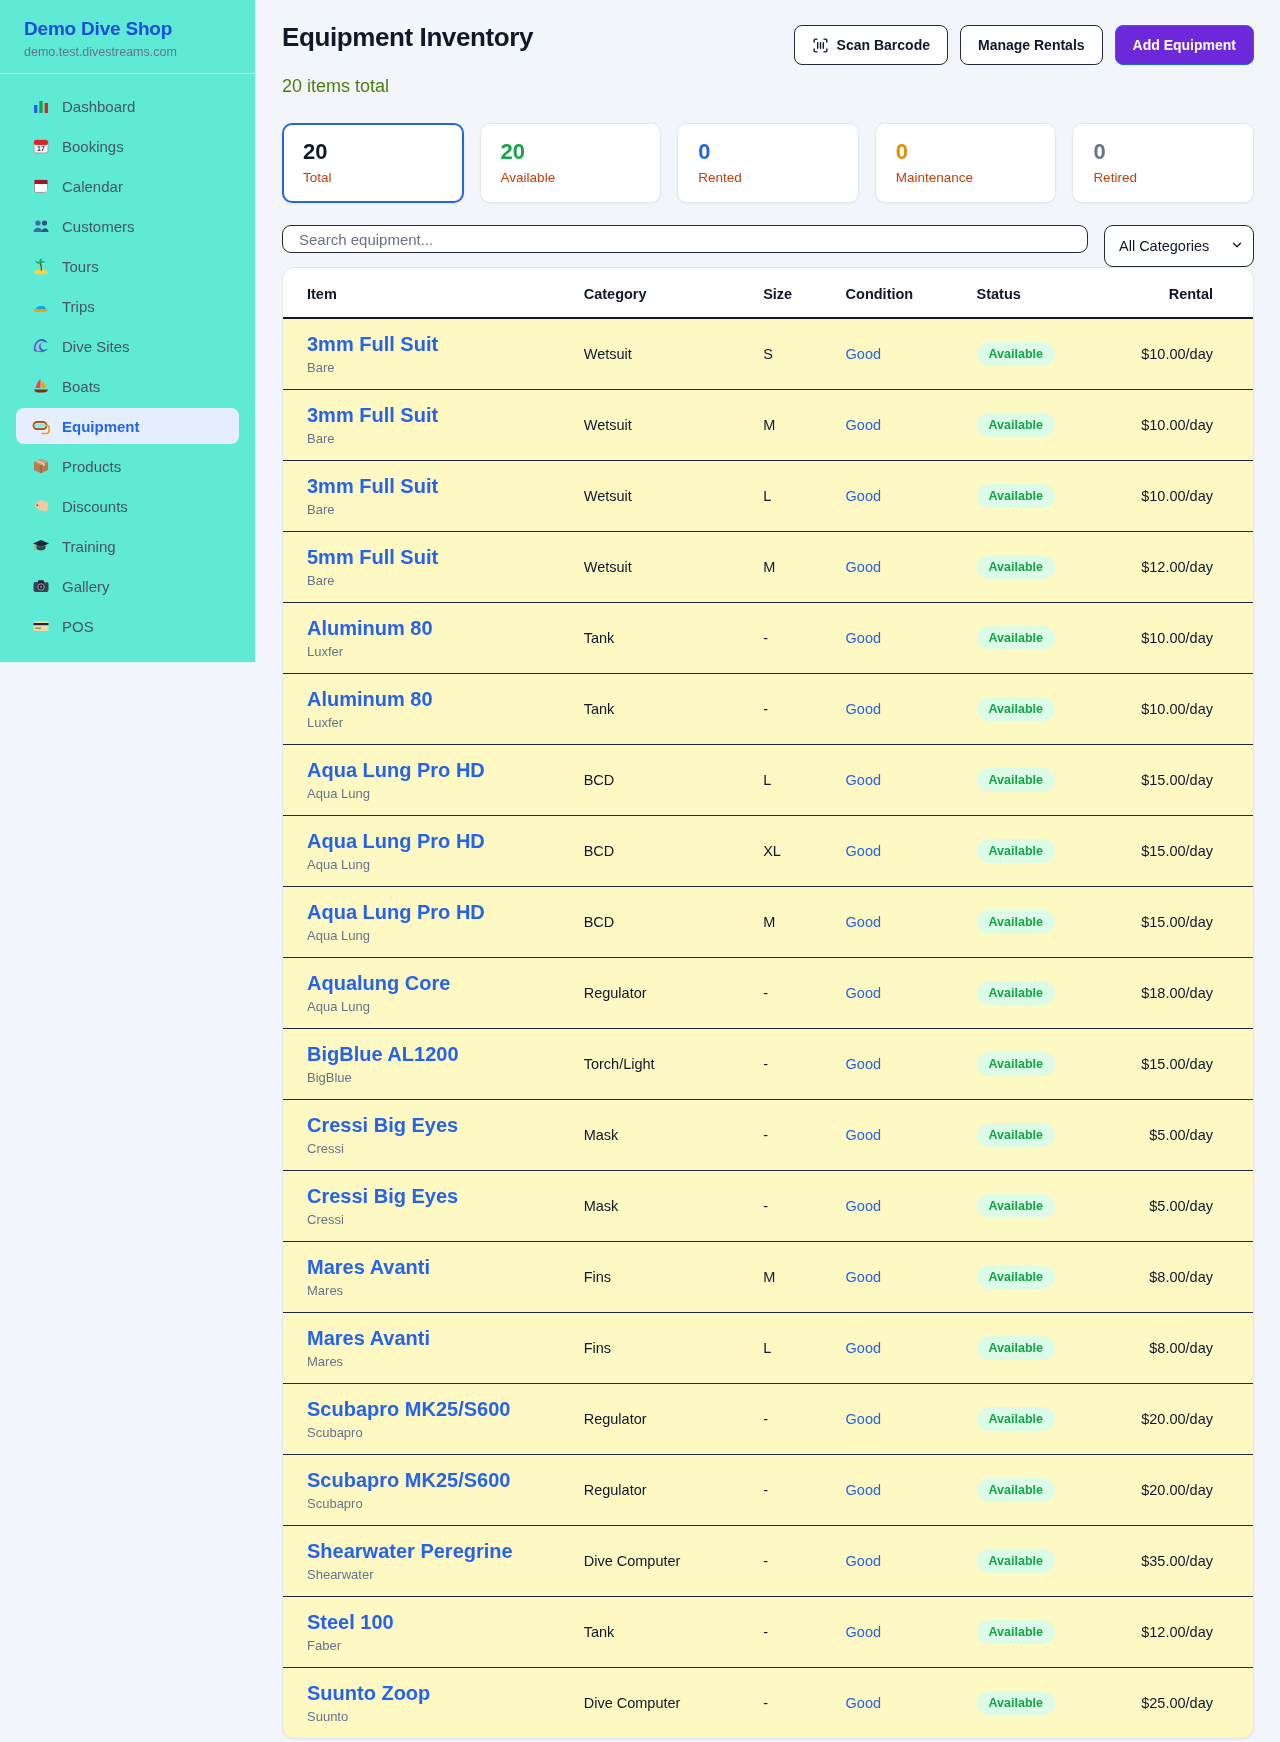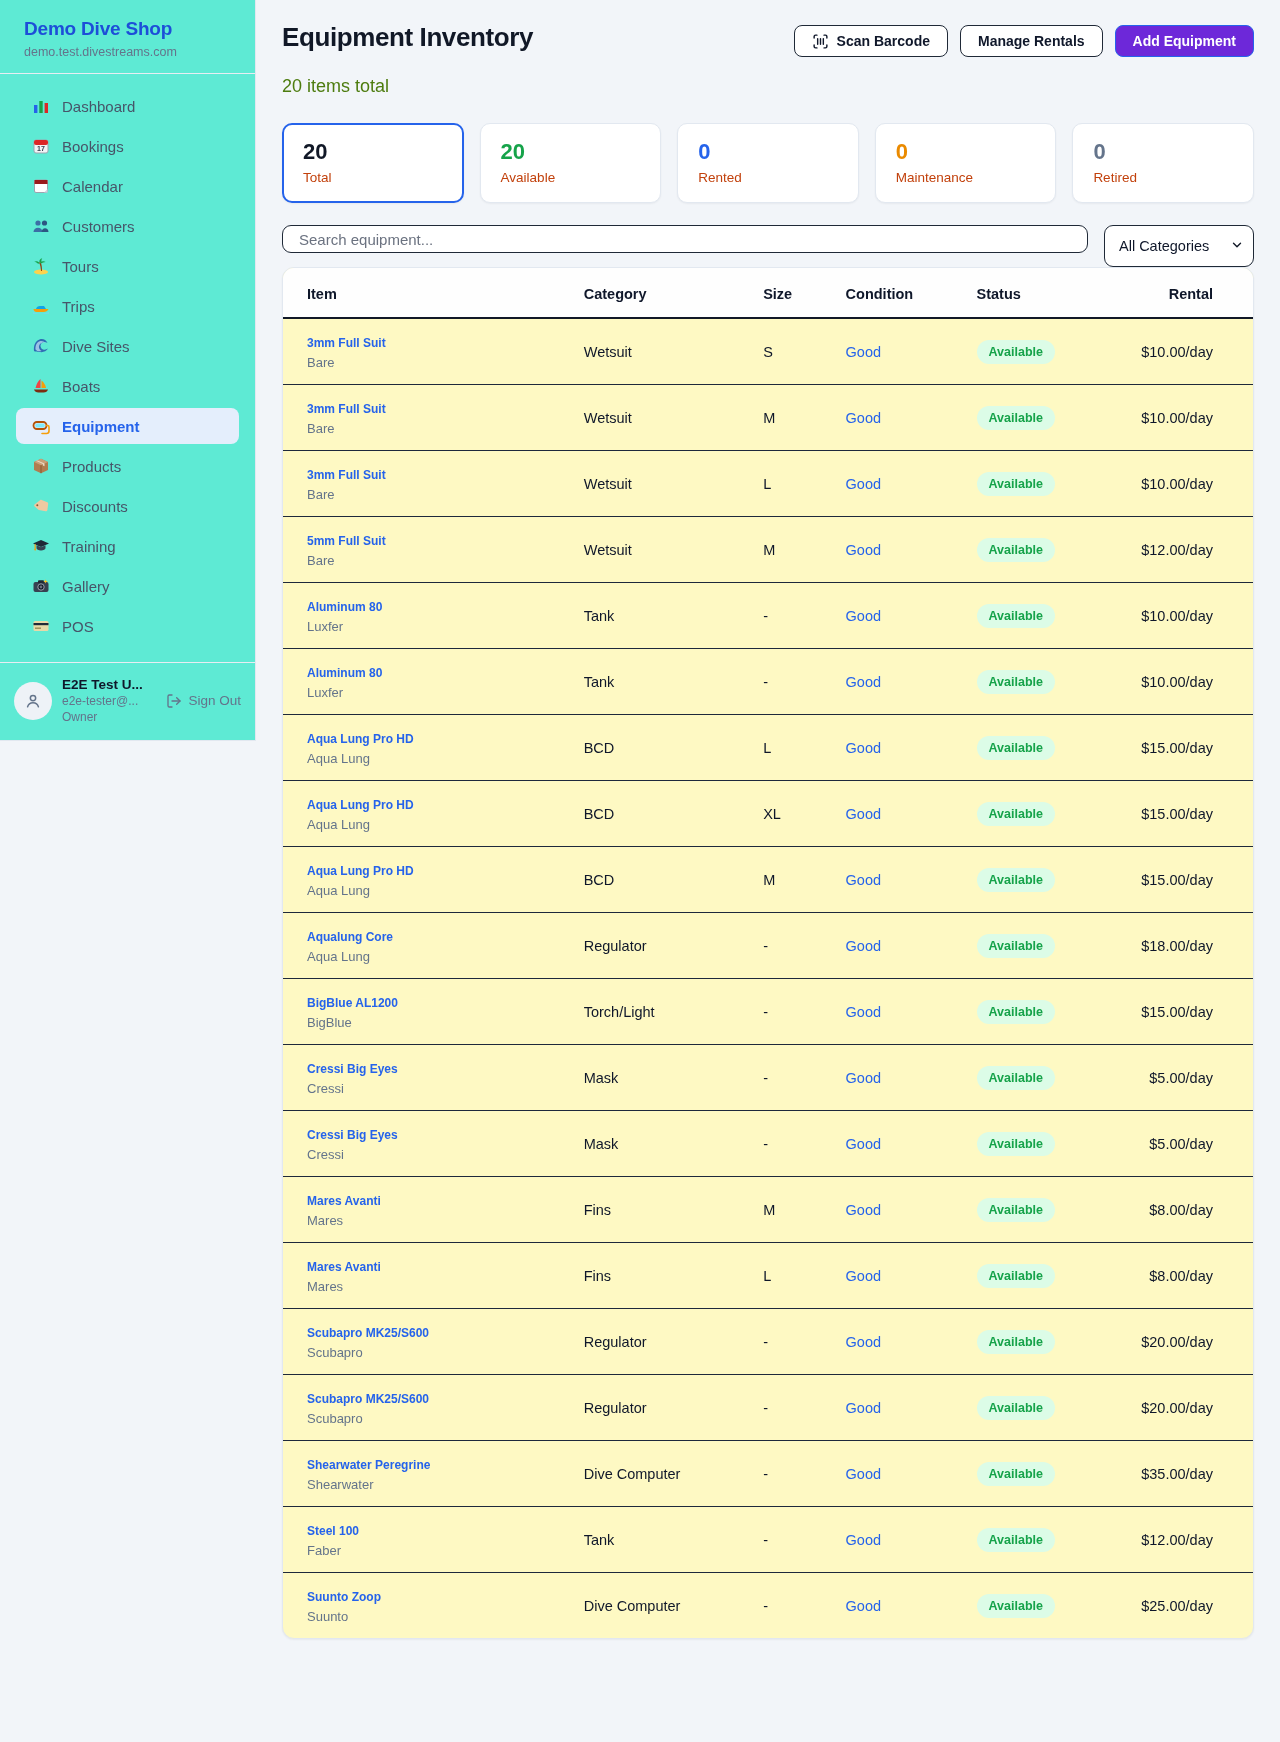--- a/index.html
+++ b/index.html
@@ -49,21 +49,21 @@
     font-family:inherit; font-size:13.5px; color:#64748b; white-space:nowrap;
   }
   
   .main { flex:1; padding:22px 26px 30px; min-width:0; }
   .page-head { display:flex; justify-content:space-between; align-items:flex-start; }
   .page-title { font-size:26px; font-weight:800; letter-spacing:-.4px; color:#111827; }
   .page-sub { font-size:18px; color:#4d7c0f; margin-top:23px; }
   .head-actions { display:flex; gap:12px; align-items:center; padding-top:3px; }
   .btn {
     display:inline-flex; align-items:center; gap:8px;
-    height:32px; padding:0 17px; border-radius:8px;
+    height:40px; padding:0 17px; border-radius:8px;
     font-family:inherit; font-size:14px; font-weight:600; cursor:pointer;
   }
   .btn-outline { background:#fff; border:1px solid #1f2937; color:#0f172a; }
   .btn-primary { background:#6d28d9; border:1px solid #2563eb; color:#fff; }
   
   .stats { display:flex; gap:16px; margin-top:26px; }
   .stat-card {
     flex:1; background:#fff; border:1px solid #e2e8f0; border-radius:10px;
     padding:15px 20px 17px; box-shadow:0 1px 2px rgba(15,23,42,.05); cursor:pointer;
   }
@@ -96,21 +96,21 @@
   }
   th.c-item, td.c-item { width:31%; padding-left:24px; }
   th.c-cat,  td.c-cat  { width:18.5%; }
   th.c-size, td.c-size { width:8.5%; }
   th.c-cond, td.c-cond { width:13.5%; }
   th.c-stat, td.c-stat { width:14%; }
   th.c-rent, td.c-rent { width:14.5%; text-align:right; padding-right:40px; }
   tbody tr { border-bottom:1px solid #1e293b; }
   tbody tr:last-child { border-bottom:none; }
   tbody td { padding:14px 0; vertical-align:middle; }
-  .item-name { font-size:12px; font-weight:600; color:#2563eb; text-decoration:none; display:inline-block; }
+  .item-name { font-size:20px; font-weight:600; color:#2563eb; text-decoration:none; display:inline-block; }
   .item-brand { font-size:13px; color:#64748b; margin-top:4px; }
   .cell-plain { font-size:14.5px; color:#0f172a; }
   .cond-link { font-size:14.5px; color:#2563eb; text-decoration:none; }
   .badge {
     display:inline-block; background:#dcfce7; color:#16a34a;
     font-size:12.5px; font-weight:600; padding:5px 12px; border-radius:999px;
   }
   .price { font-size:14.5px; color:#0f172a; }
   svg { display:block; }
 </style>
@@ -262,41 +262,20 @@
           <svg width="18" height="18" viewBox="0 0 18 18">
             <rect x="1.5" y="4" width="15" height="10" rx="1.6" fill="#e7d9a8"></rect>
             <rect x="1.5" y="6" width="15" height="2.2" fill="#1f2937"></rect>
             <rect x="3" y="10.5" width="6" height="1.4" fill="#9a8c55"></rect>
           </svg>
         </span>
       <span>POS</span>
     </li>
   </ul>
 
-  <div class="user-box">
-    <div class="avatar">
-      <svg width="20" height="20" viewBox="0 0 24 24" fill="none" stroke="#64748b" stroke-width="1.8" stroke-linecap="round">
-          <circle cx="12" cy="8.5" r="3.2"></circle>
-          <path d="M5.5 19c.8-3.2 3.3-5 6.5-5s5.7 1.8 6.5 5"></path>
-        </svg>
-    </div>
-    <div class="user-meta">
-      <div class="user-name">E2E Test U...</div>
-      <div class="user-email">e2e-tester@...</div>
-      <div class="user-role">Owner</div>
-    </div>
-    <button class="signout">
-      <svg width="16" height="16" viewBox="0 0 24 24" fill="none" stroke="#64748b" stroke-width="2" stroke-linecap="round" stroke-linejoin="round">
-          <path d="M9 21H5a2 2 0 0 1-2-2V5a2 2 0 0 1 2-2h4"></path>
-          <polyline points="16 17 21 12 16 7"></polyline>
-          <line x1="21" y1="12" x2="9" y2="12"></line>
-        </svg>
-      <span>Sign Out</span>
-    </button>
-  </div>
 </aside>
 
 <main class="main">
 
   <div class="page-head">
     <div>
       <h1 class="page-title">Equipment Inventory</h1>
       <div class="page-sub">20 items total</div>
     </div>
     <div class="head-actions">

